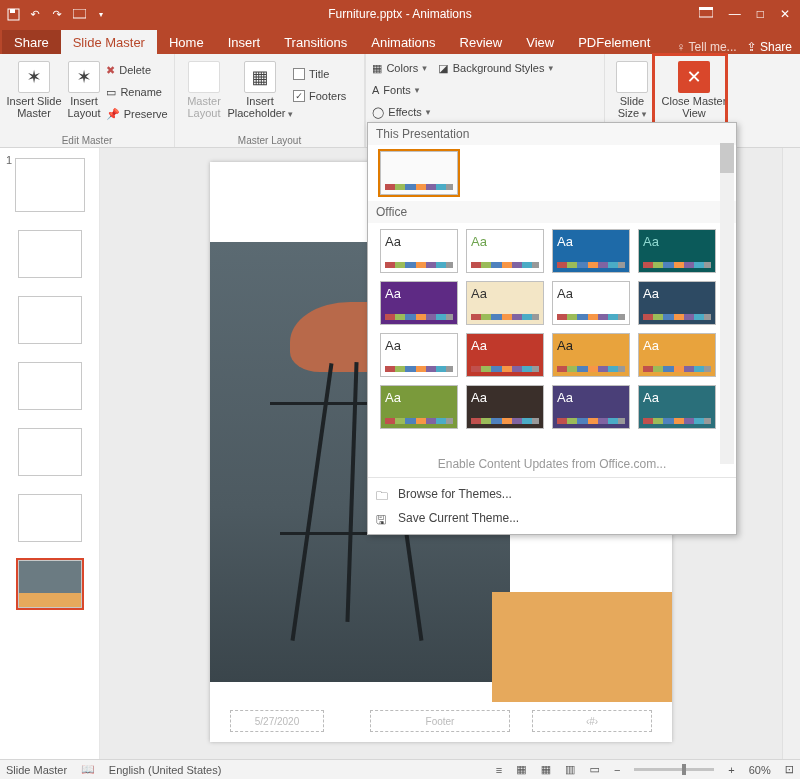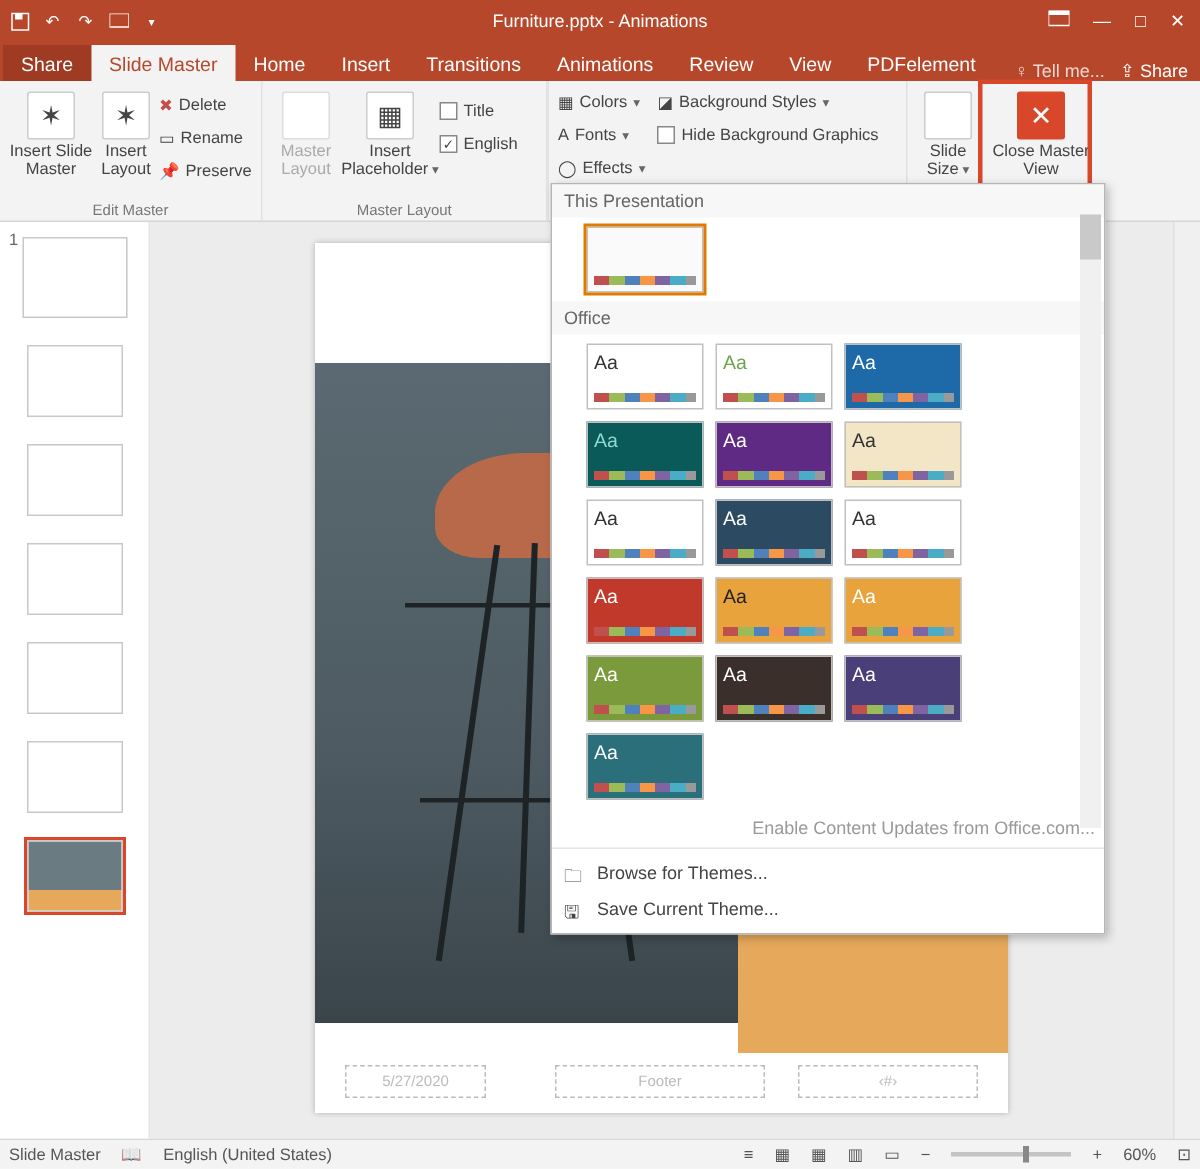--- a/index.html
+++ b/index.html
@@ -50,28 +50,28 @@
 .chair-seat { position: absolute; left: 80px; top: 60px; width: 140px; height: 70px; background: #b8694a; border-radius: 60px 60px 30px 30px / 40px 40px 20px 20px; }
 .chair-leg { position: absolute; background: #1e2326; }
 .orange-block { position: absolute; right: 0; bottom: 40px; width: 180px; height: 110px; background: #e6a95c; }
 .footer-ph { position: absolute; bottom: 10px; border: 1px dashed #bbb; height: 22px; font-size: 10px; color: #bbb; display: flex; align-items: center; justify-content: center; }
 
 .vscroll { width: 18px; background: #f0f0f0; border-left: 1px solid #e0e0e0; }
 
 
 .themes-dd { position: absolute; left: 367px; top: 122px; width: 370px; background: #fff; border: 1px solid #b5b5b5; box-shadow: 2px 2px 6px rgba(0,0,0,.25); z-index: 50; font-size: 12px; }
 .dd-h { padding: 4px 8px; color: #666; background: #f7f7f7; }
-.dd-thumb-row { display: flex; gap: 8px; padding: 6px 23px; flex-wrap: wrap; }
+.dd-thumb-row { display: flex; gap: 8px; padding: 6px 12px; flex-wrap: wrap; }
 .th-thumb { width: 78px; height: 44px; border: 1px solid #c0c0c0; background: #fafafa; position: relative; display: flex; flex-direction: column; justify-content: space-between; padding: 4px; cursor: pointer; }
 .th-thumb.sel { outline: 2px solid #e07b00; }
 .th-aa { font-size: 13px; font-weight: 400; }
 .th-bar { height: 6px; background: linear-gradient(90deg,#c0504d 0 15%,#9bbb59 15% 30%,#4f81bd 30% 45%,#f79646 45% 60%,#8064a2 60% 75%,#4bacc6 75% 90%,#999 90% 100%); }
 .dd-footer { border-top: 1px solid #e4e4e4; padding: 4px 0; }
 .dd-link { padding: 5px 10px 5px 30px; position: relative; color: #444; cursor: pointer; }
-.dd-enable { text-align: right; color: #999; padding: 6px; }
+.dd-enable { text-align: center; color: #999; padding: 6px; margin-top: 16px; }
 .dd-scroll { position: absolute; right: 2px; top: 20px; bottom: 70px; width: 14px; background: #f0f0f0; }
 .dd-scroll-thumb { position: absolute; top: 0; width: 14px; height: 30px; background: #c9c9c9; }
 
 
 .status { height: 20px; background: #f3f3f3; border-top: 1px solid #d6d6d6; display: flex; align-items: center; font-size: 11px; color: #555; padding: 0 6px; gap: 14px; }
 .status .spacer { flex: 1; }
 .zoom-slider { width: 80px; height: 3px; background: #c4c4c4; position: relative; }
 .zoom-slider::after { content: ""; position: absolute; left: 48px; top: -4px; width: 4px; height: 11px; background: #888; }
 
 svg { display: block; }
@@ -168,21 +168,21 @@
         <div class="big-ico" style="background:#fff;border:1px solid #ccc">▦</div>
         <span class="drop">Insert Placeholder</span>
       </div>
       <div style="padding-top:6px">
         <div class="small-row">
             <span class="chk"></span> 
             <span>Title</span>
           </div>
         <div class="small-row">
             <span class="chk checked"></span> 
-            <span>English</span>
+            <span>Footers</span>
           </div>
       </div>
     </div>
     <div class="group-label">Master Layout</div>
   </div>
 
 
   <div class="group" style="width:240px;border-left:1px solid #e1e1e1">
     <div style="display:flex;gap:8px">
       <div>
@@ -196,24 +196,20 @@
           </div>
         <div class="small-row drop">
             <span>◯</span> 
             <span>Effects</span>
           </div>
       </div>
       <div>
         <div class="small-row drop">
             <span>◪</span> 
             <span>Background Styles</span>
-          </div>
-        <div class="small-row">
-            <span class="chk"></span> 
-            <span>Hide Background Graphics</span>
           </div>
       </div>
     </div>
   </div>
 
   <div class="group" style="width:48px">
     <div class="big-btn" style="width:42px">
       <div class="big-ico" style="background:#fff;border:1px solid #ccc"></div>
       <span class="drop">Slide Size</span>
     </div>

